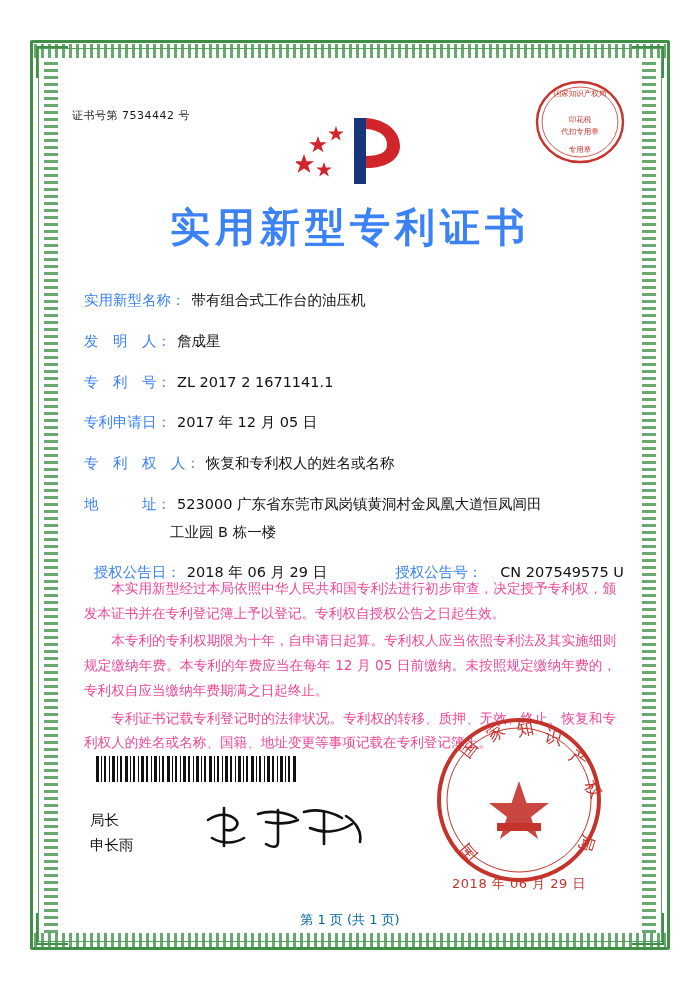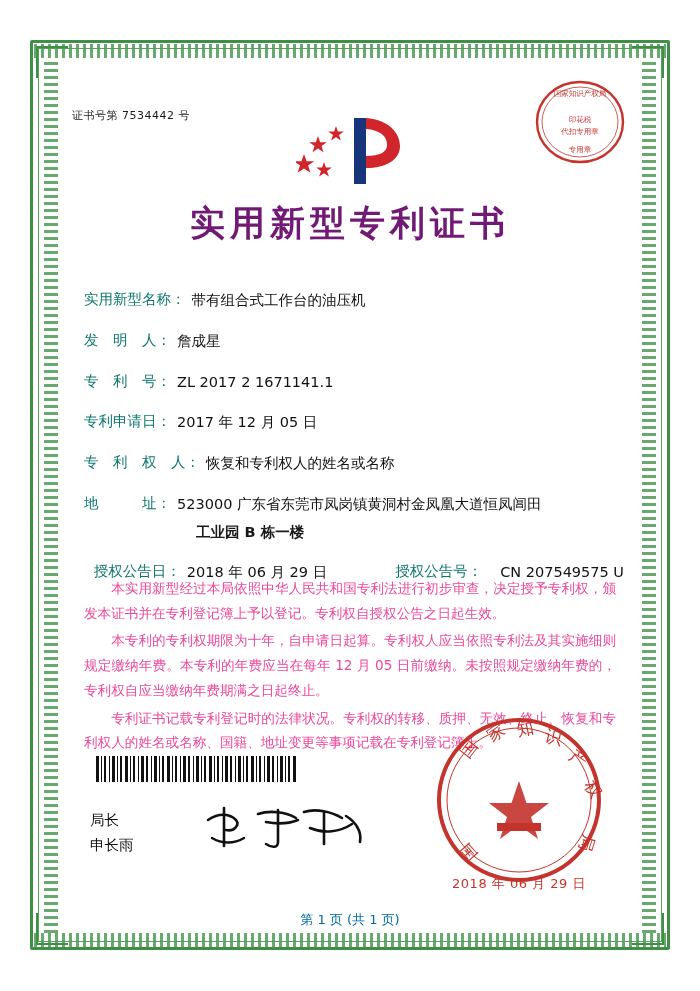--- a/index.html
+++ b/index.html
@@ -98,63 +98,61 @@
     top: 76px;
     width: 92px;
     height: 92px;
   }
 
   .main-title {
     position: absolute;
     left: 0; right: 0;
     top: 200px;
     text-align: center;
-    font-size: 35px;
+    font-size: 40px;
     letter-spacing: 5px;
     font-weight: bold;
-    color: #701a75;
+    color: #3b82f6;
     font-family: "DejaVu Sans", "Liberation Sans", sans-serif;
   }
 
   
   .fields {
     position: absolute;
     left: 84px;
     top: 290px;
     width: 540px;
     font-size: 14.5px;
     line-height: 1.5;
   }
   .field-row {
     display: flex;
     align-items: flex-start;
     margin-bottom: 19px;
   }
   .field-label {
     white-space: pre;
     flex: 0 0 auto;
-    color: #0f766e;
-    font-family: Liberation Mono, monospace;
+    color: #3b82f6;
   }
   .field-value {
     margin-left: 6px;
     color: #121212;
   }
   .field-row.two-col {
     justify-content: flex-end;
   }
   .col-right {
     margin-left: 68px;
     display: flex;
     gap: 12px;
   }
   .field-sub {
-    margin-left: 112px;
+    margin-left: 86px;
     margin-top: 6px;
-    font-weight: bold;
   }
 
   
   .body-text {
     position: absolute;
     left: 84px;
     top: 576px;
     width: 532px;
     font-size: 13.6px;
     line-height: 1.82;

